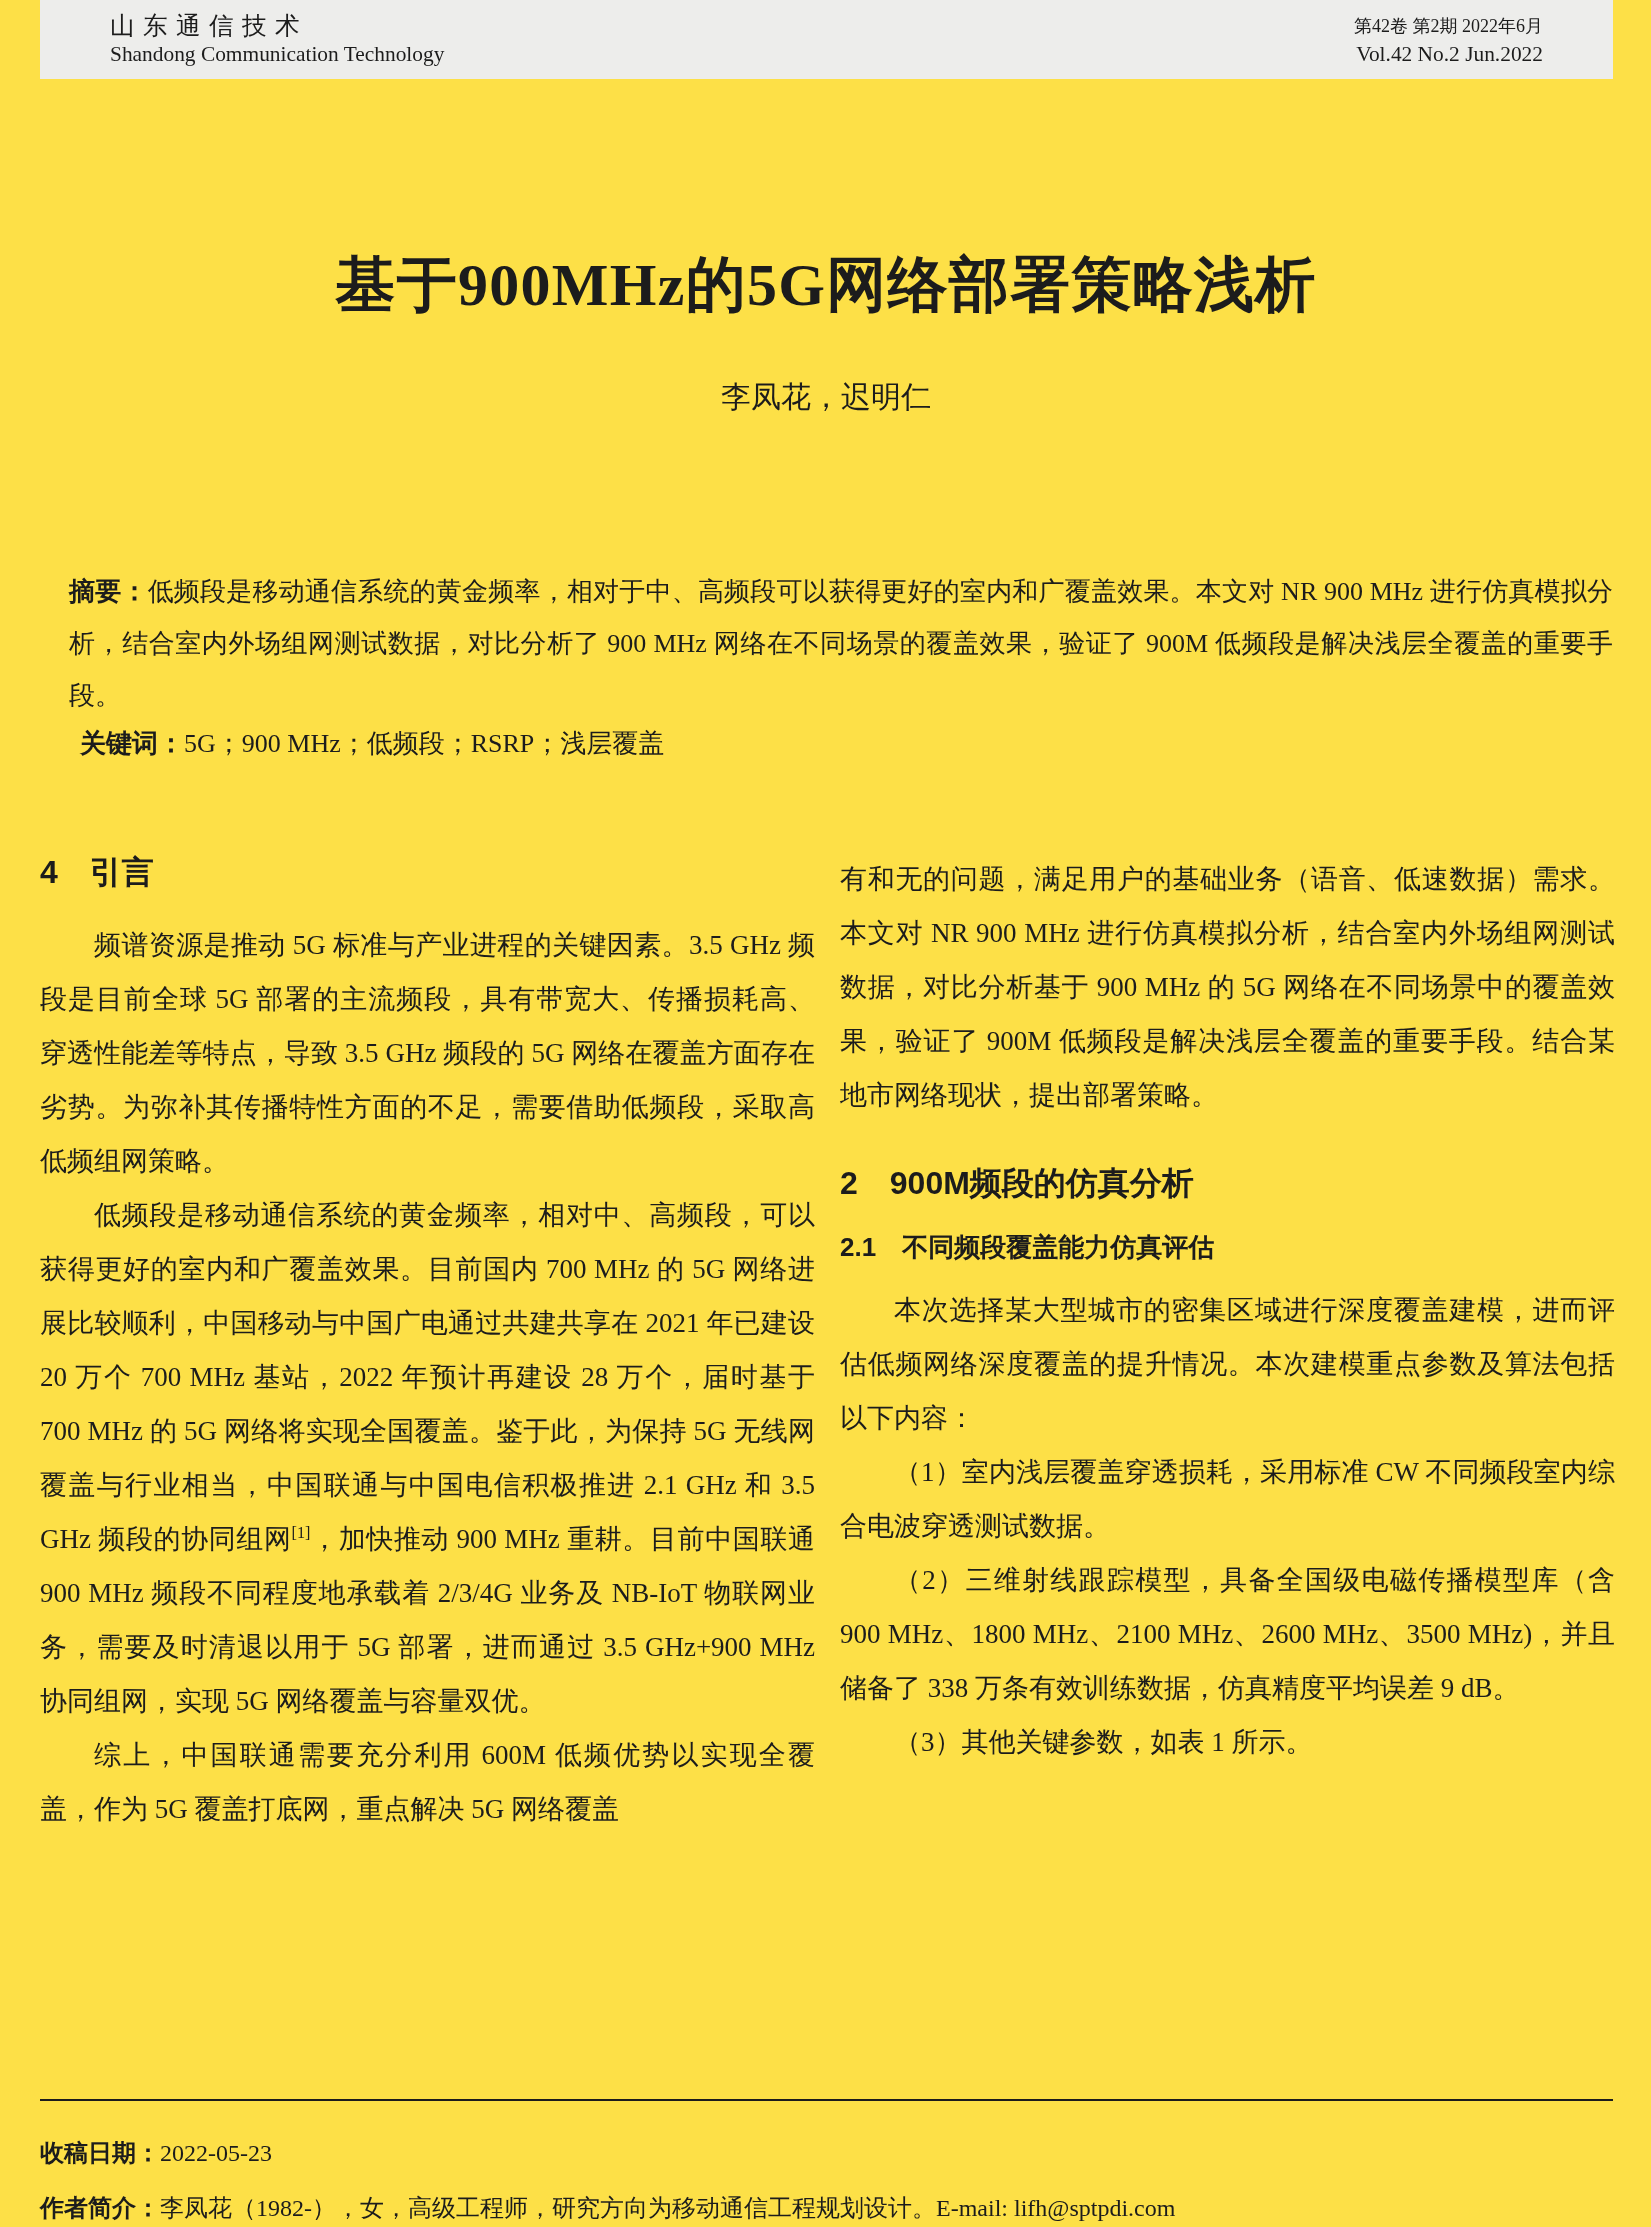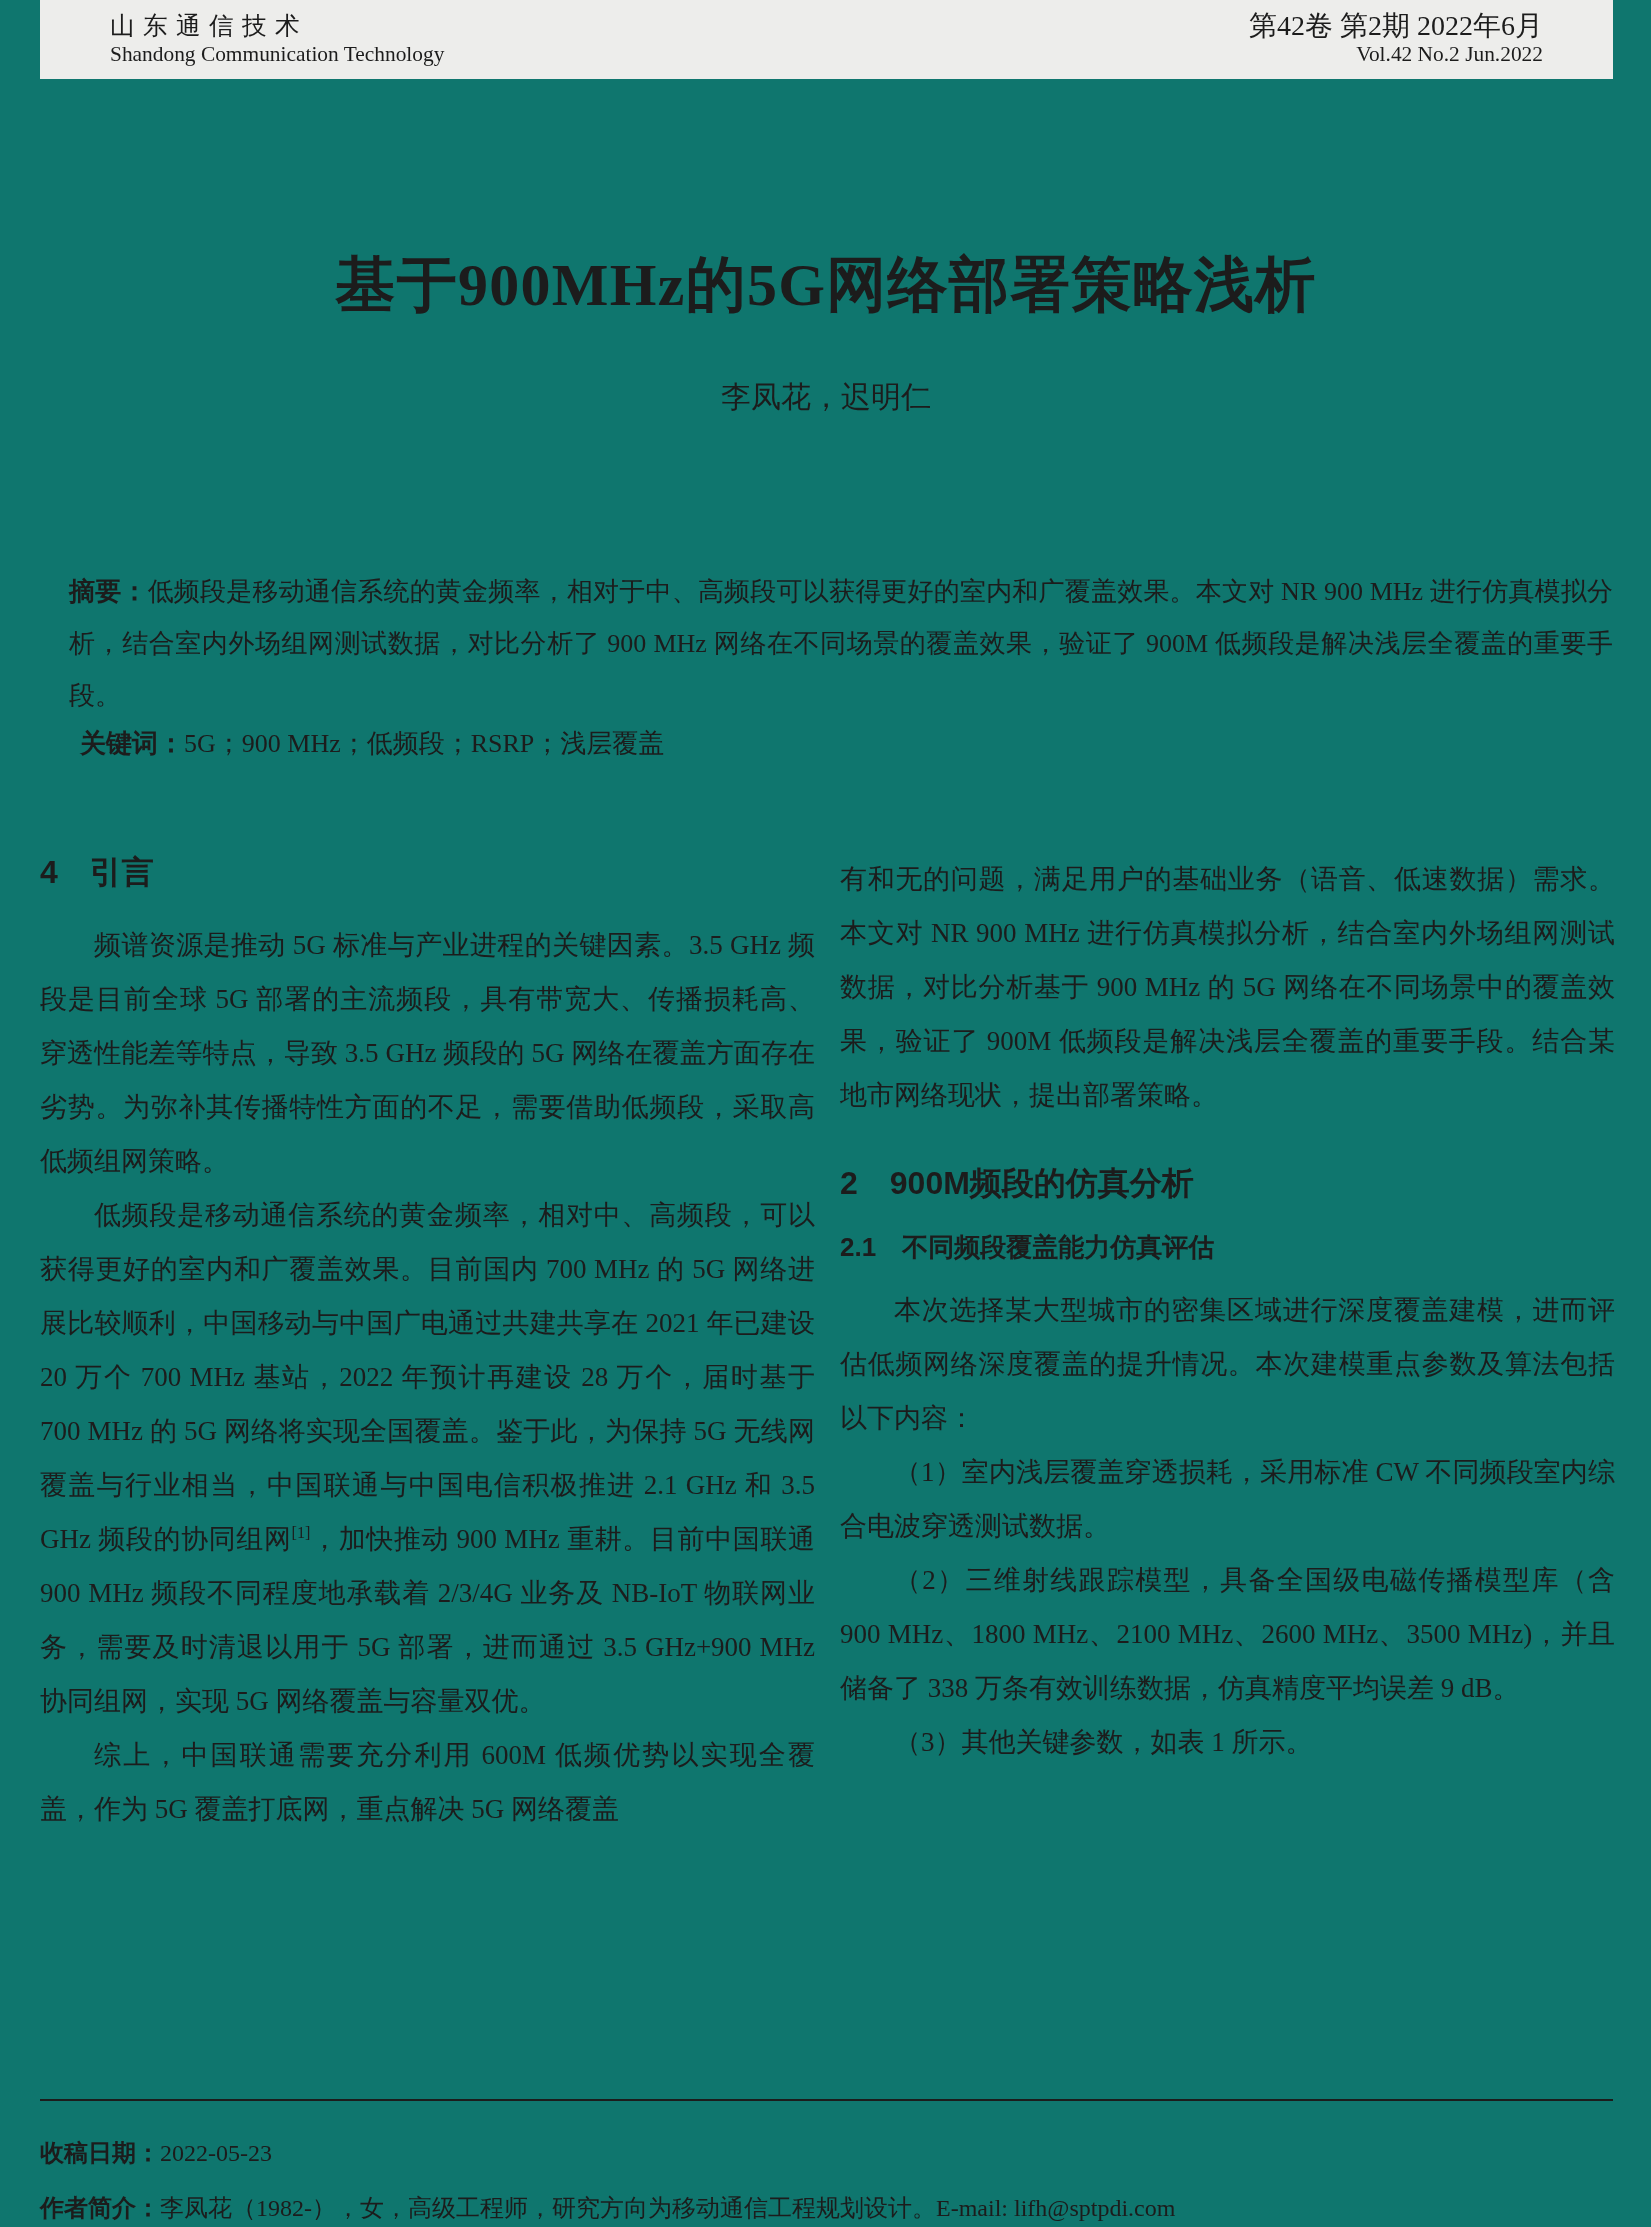--- a/index.html
+++ b/index.html
@@ -1,20 +1,20 @@
 <!DOCTYPE html>
 <html style="font-size:10.4px"><head>
 <meta charset="utf-8">
 <style>
   html, body { margin: 0; padding: 0; background: #ffffff; }
   .page {
     position: relative;
     width: 1652px;
     height: 2227px;
-    background: #0f766e;
+    background: #fde047;
     color: #1c1c1c;
     font-family: "Liberation Serif", "DejaVu Serif", serif;
     overflow: hidden;
   }
 
   
   .journal-header {
     position: absolute;
     left: 40px; right: 39px; top: 0;
     height: 79px;
@@ -31,21 +31,21 @@
     line-height: 30px;
     white-space: nowrap;
   }
   .jh-en {
     font-size: 21.4px;
     line-height: 27px;
     white-space: nowrap;
   }
   .jh-right { text-align: right; }
   .jh-issue-cn {
-    font-size: 28px;
+    font-size: 18px;
     line-height: 30px;
     white-space: nowrap;
   }
   .jh-issue-en {
     font-size: 21.4px;
     line-height: 27px;
     white-space: nowrap;
   }
 
   

